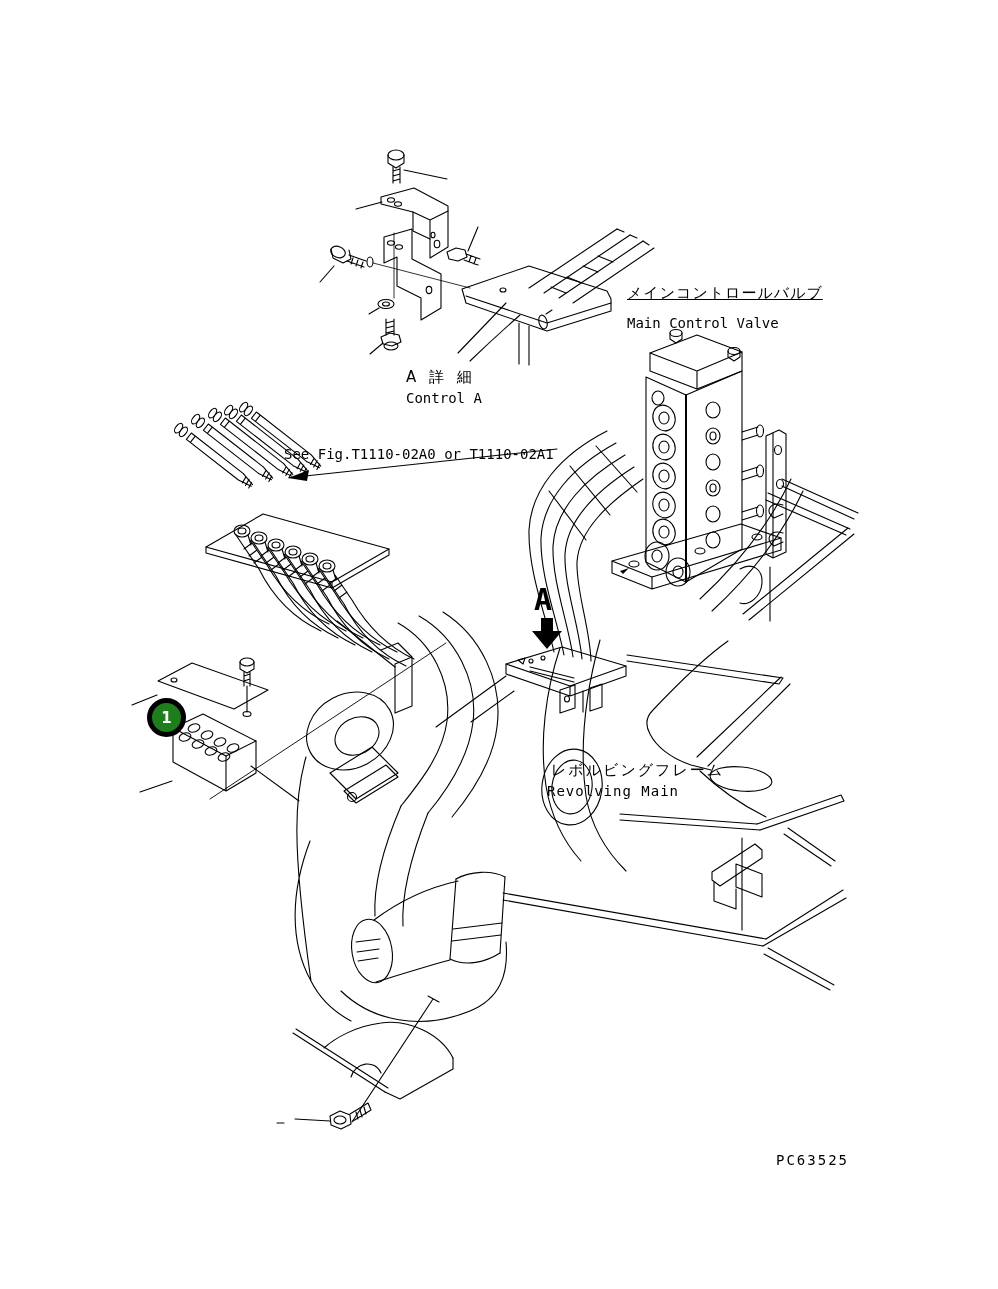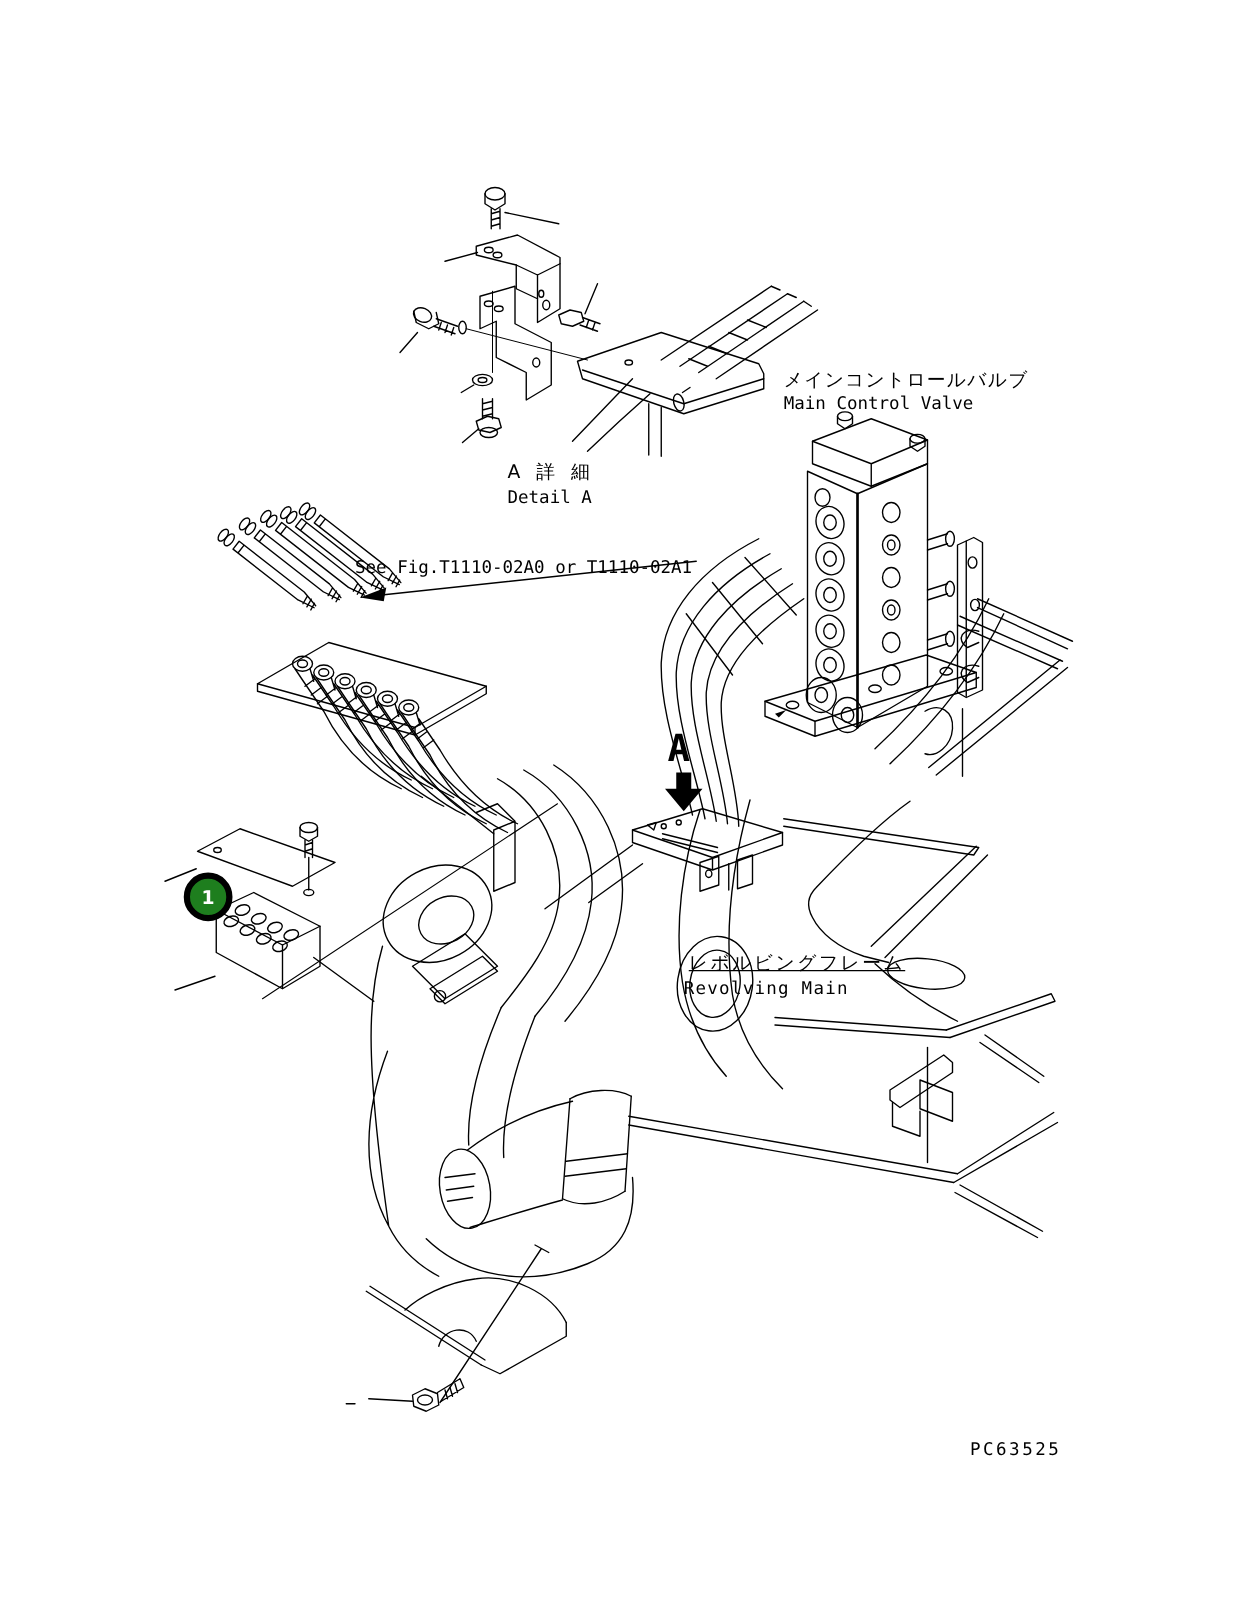--- a/index.html
+++ b/index.html
@@ -307,31 +307,31 @@
     <path d="M352,1122 L433,999 M428,996 L439,1002"></path>
     <path d="M330,1116 L340,1111 L350,1115 L351,1124 L341,1129 L331,1125 Z"></path>
     <ellipse cx="340" cy="1120" rx="6" ry="4"></ellipse>
     <path d="M350,1114 L368,1103 M353,1121 L371,1110 M356,1112 l2,7 M360,1110 l2,7 M364,1107 l2,7 M368,1103 L371,1110"></path>
     <path d="M295,1119 L330,1121 M277,1123 L284,1123"></path>
   </g>
 
 </g>
 </svg>
 
-  <div class="lbl jp" style="left:627px;top:296px;">メインコントロールバルブ</div>
+  <div class="lbl jp" style="left:627px;top:285px;text-decoration:underline;">メインコントロールバルブ</div>
   <div class="lbl en" style="left:627px;top:315px;">Main Control Valve</div>
 
   <div class="lbl jp" style="left:406px;top:369px;letter-spacing:4px;">A 詳 細</div>
-  <div class="lbl en" style="left:406px;top:390px;">Detail A</div>
+  <div class="lbl en" style="left:406px;top:390px;">Control A</div>
 
   <div class="lbl en" style="left:284px;top:446px;">See Fig.T1110-02A0 or T1110-02A1</div>
 
   <div class="lbl marker-a" style="left:534px;top:583px;">A</div>
 
-  <div class="lbl jp" style="left:551px;top:762px;letter-spacing:2px;text-decoration:underline;">レボルビングフレーム</div>
+  <div class="lbl jp" style="left:551px;top:762px;letter-spacing:2px;">レボルビングフレーム</div>
   <div class="lbl en" style="left:547px;top:783px;letter-spacing:1px;">Revolving Main</div>
 
   <div class="lbl pcnum" style="left:776px;top:1152px;">PC63525</div>
 
   <div class="balloon">
     <span>1</span>
   </div>
 
 </div>
 

